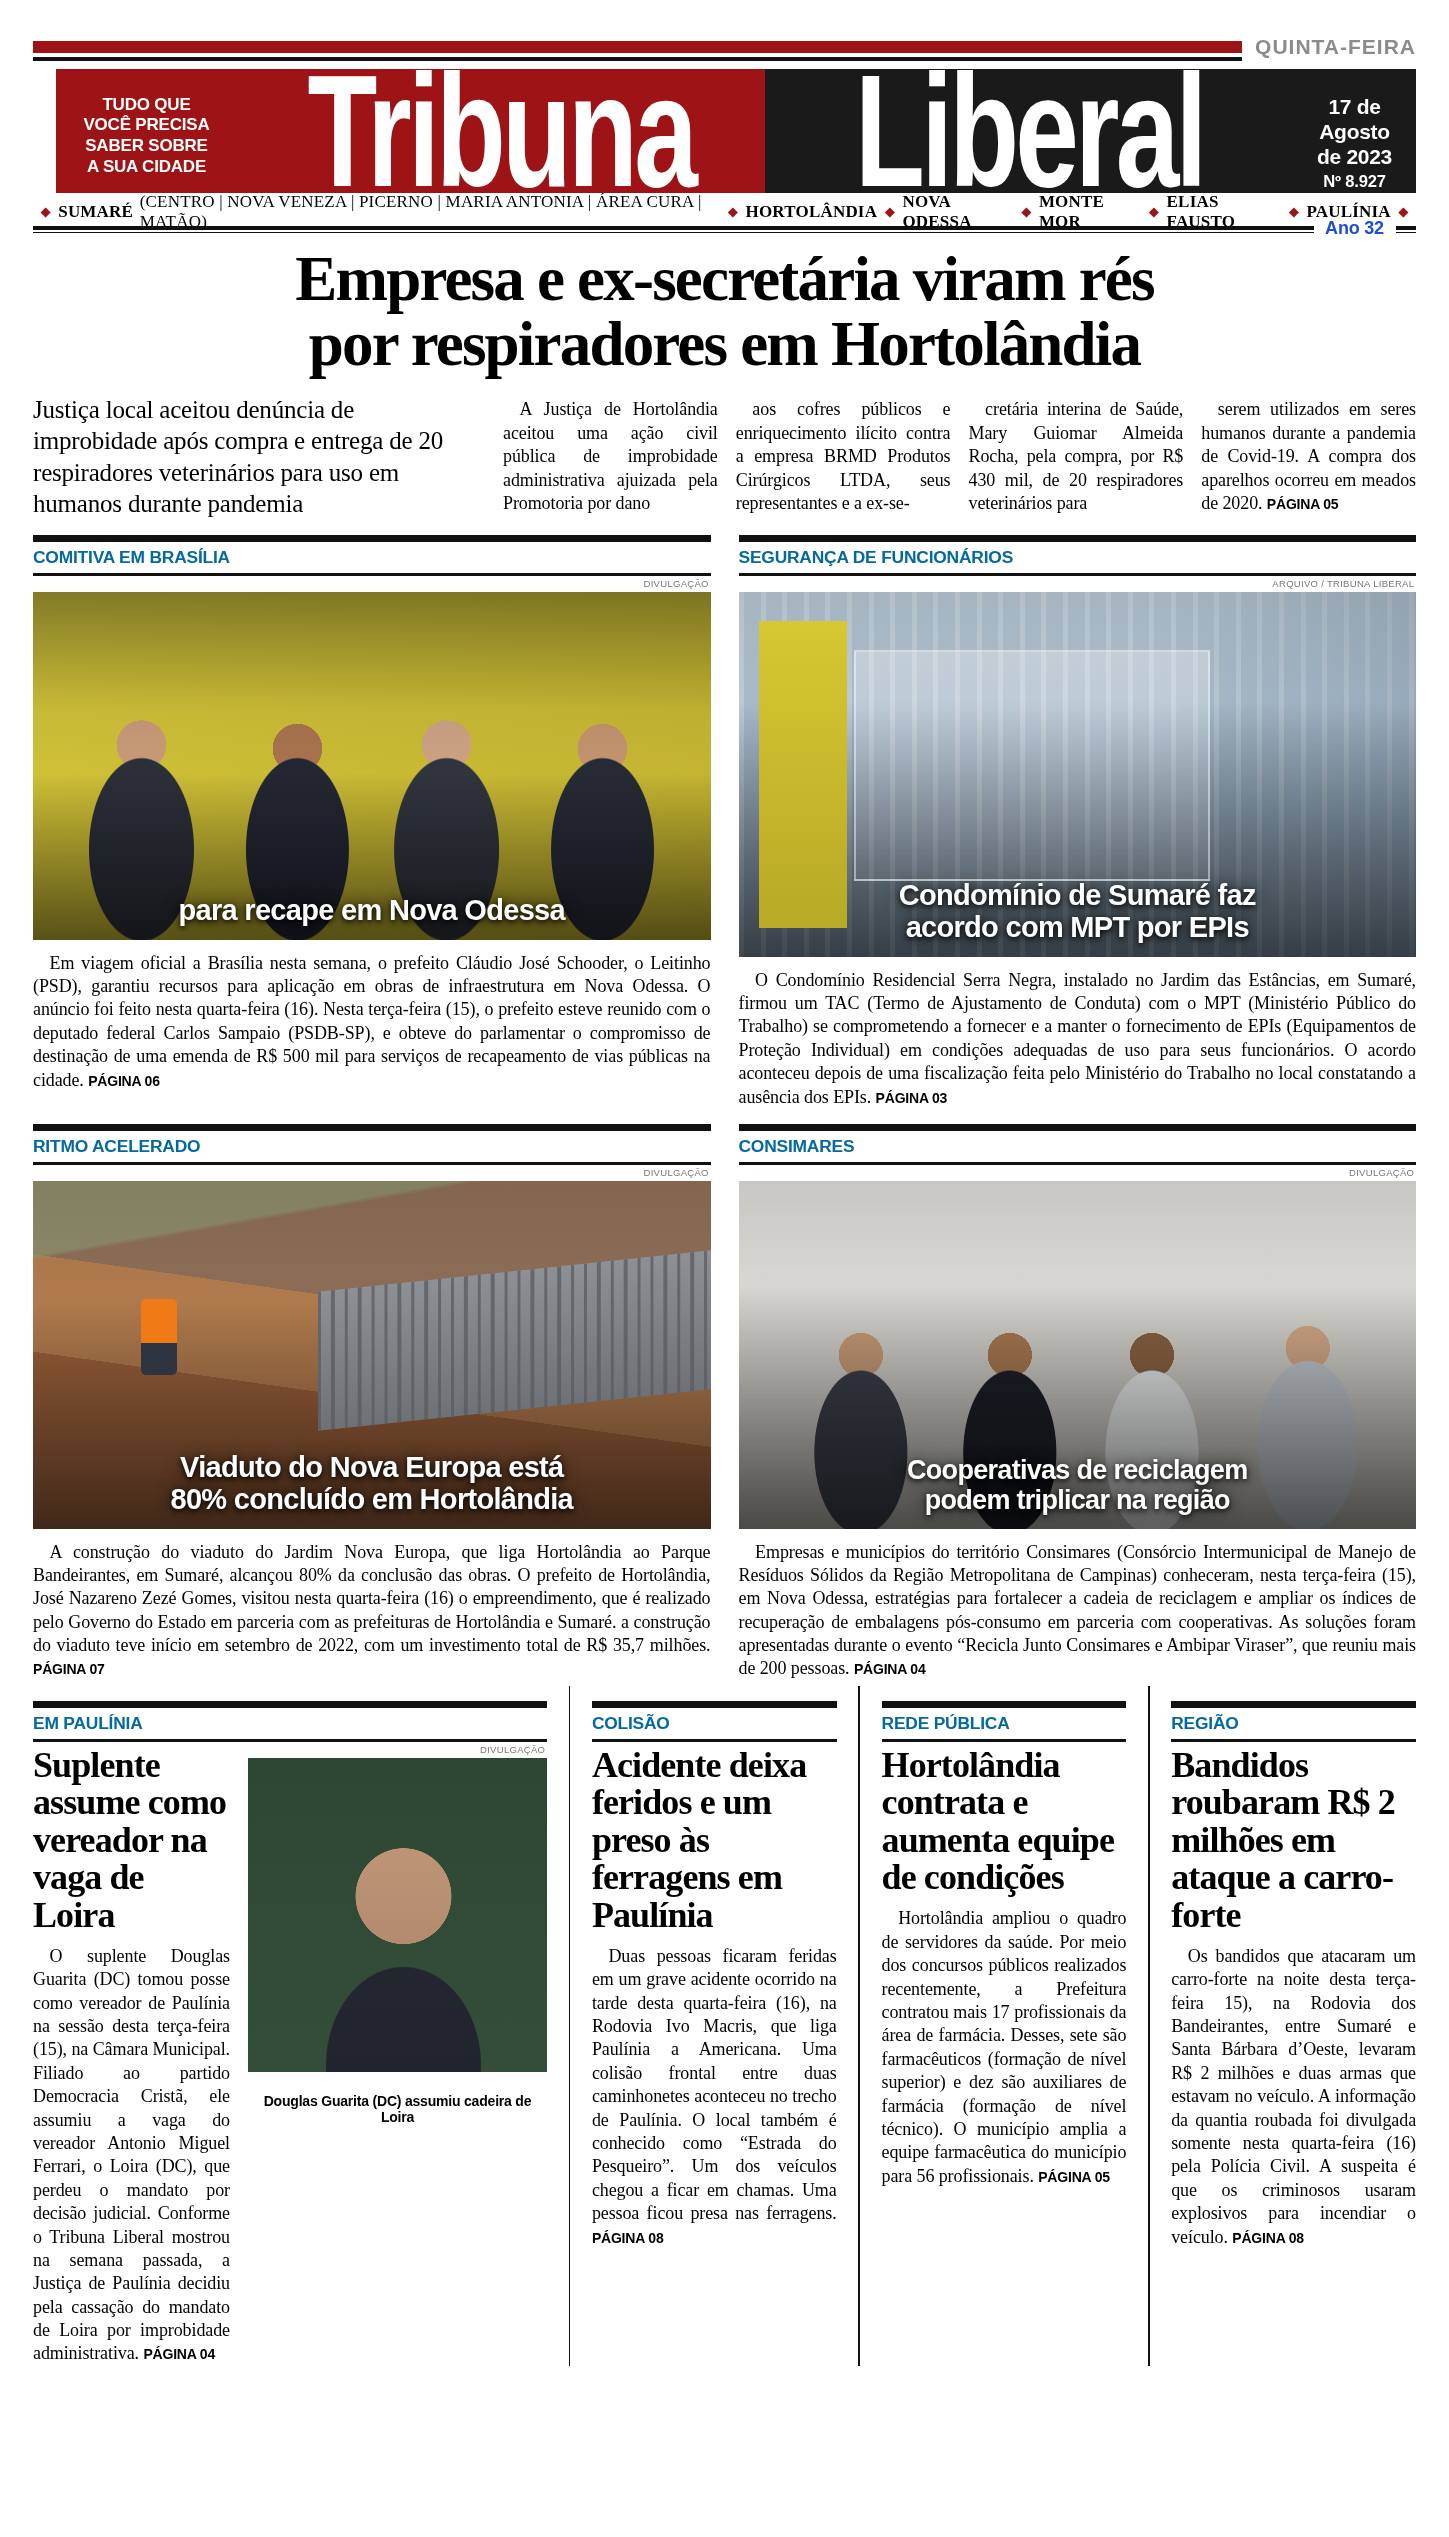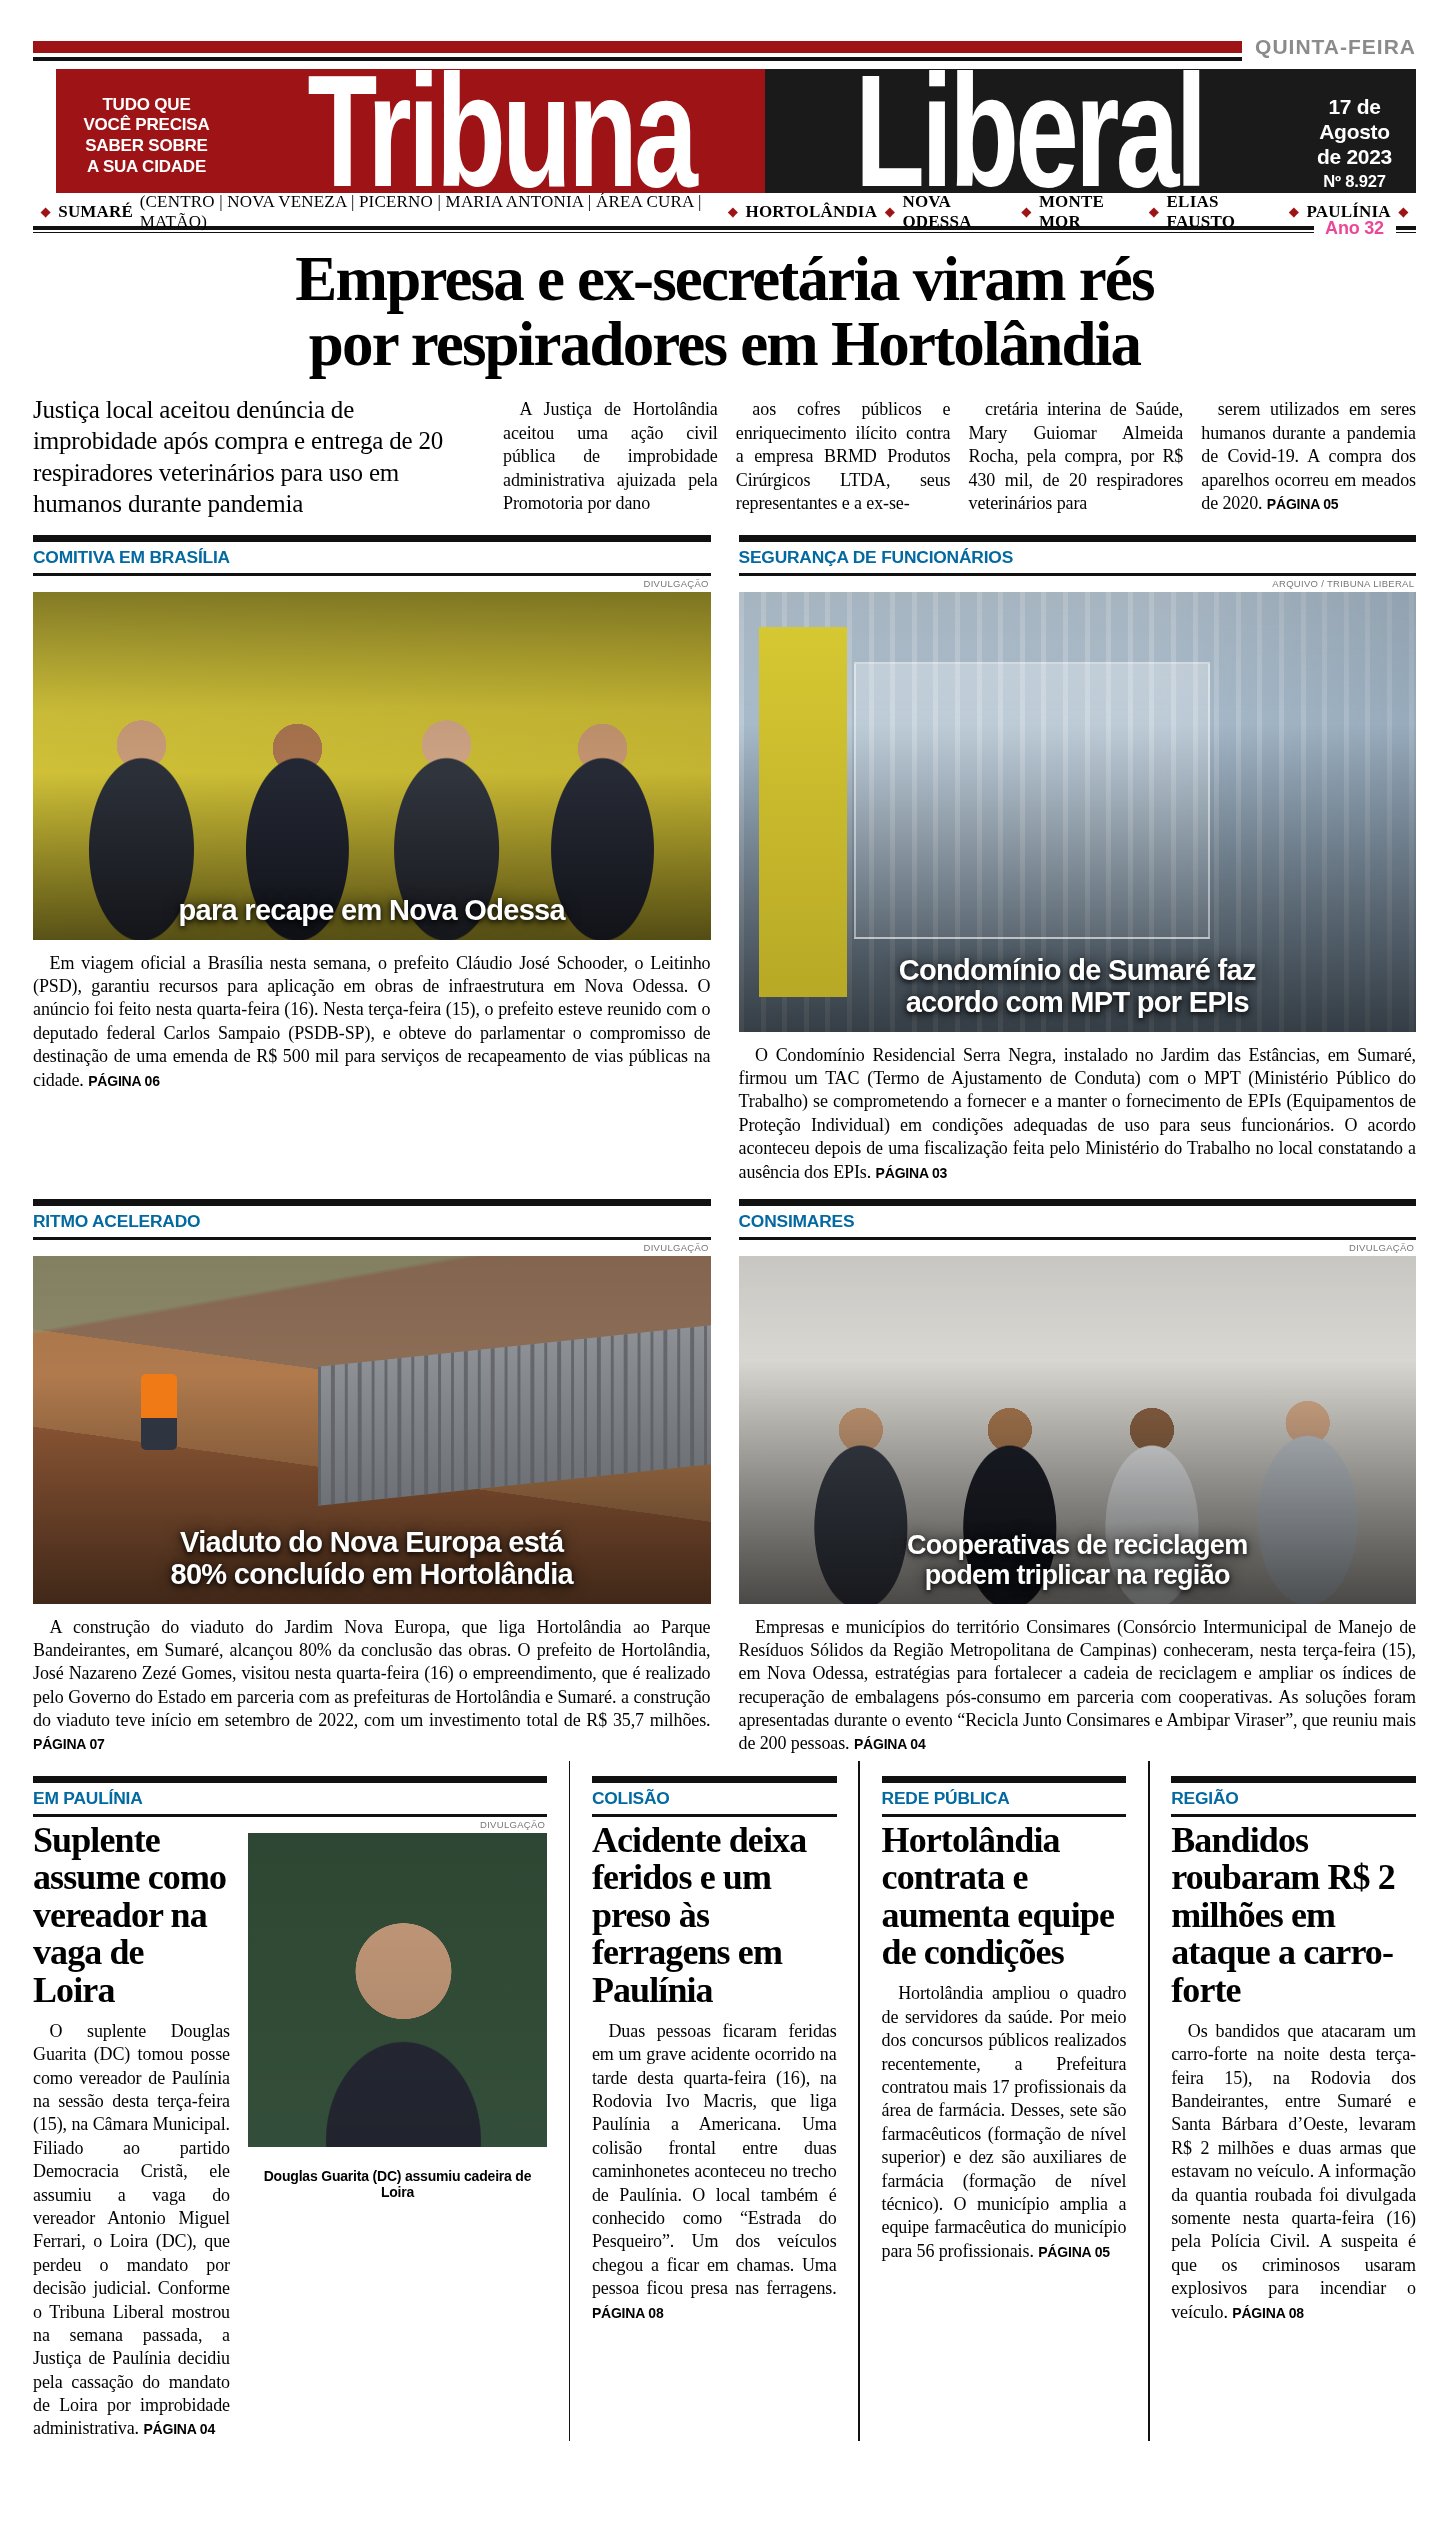--- a/index.html
+++ b/index.html
@@ -116,21 +116,21 @@
   }
   .mh-issue {
     font-family: "Liberation Sans", sans-serif;
     font-weight: bold;
     font-size: 16.6px;
     text-align: center;
     margin-bottom: 7.5px;
     letter-spacing: -0.2px;
   }
   .mh-ano {
-    background: #fff; color: #ec4899;
+    background: #fff; color: #1d4ed8;
     font-family: "Liberation Sans", sans-serif;
     font-weight: bold;
     font-size: 18px;
     padding: 3.3px 11.6px;
     margin-top: 15px;
     letter-spacing: -0.2px;
   }
 
   
   .citiesbar {
@@ -269,21 +269,21 @@
       radial-gradient(ellipse 98px 174px at 39% 74%, #232733 0 52%, rgba(35,39,51,0) 53%),
       radial-gradient(ellipse 100px 174px at 61% 74%, #30343d 0 52%, rgba(48,52,61,0) 53%),
       radial-gradient(ellipse 98px 174px at 84% 74%, #262a35 0 52%, rgba(38,42,53,0) 53%),
       radial-gradient(circle 28px at 16% 44%, #c99b78 0 88%, rgba(201,155,120,0) 89%),
       radial-gradient(circle 28px at 39% 45%, #a9744f 0 88%, rgba(169,116,79,0) 89%),
       radial-gradient(circle 28px at 61% 44%, #cda383 0 88%, rgba(205,163,131,0) 89%),
       radial-gradient(circle 28px at 84% 45%, #c3946f 0 88%, rgba(195,148,111,0) 89%),
       linear-gradient(165deg,#d9cb3f 0%, #cdbe36 40%, #b9a92c 100%);
   }
   .ph-building {
-    height: 440px;
+    height: 365px;
     background:
       linear-gradient(180deg, rgba(0,0,0,.10) 0%, rgba(0,0,0,0) 30%, rgba(0,0,0,.58) 100%),
       linear-gradient(90deg, rgba(0,0,0,0) 62%, rgba(120,140,160,.35) 100%),
       repeating-linear-gradient(90deg, rgba(255,255,255,.22) 0 5px, rgba(255,255,255,0) 5px 21.6px),
       linear-gradient(180deg,#b9c9d6 0%, #9fb3c4 45%, #7f94a6 100%);
       position: relative;
       text-decoration: underline;
   }
   .ph-building::before {
     content:""; position:absolute; left:3%; top:8%; width:13%; height:84%;

